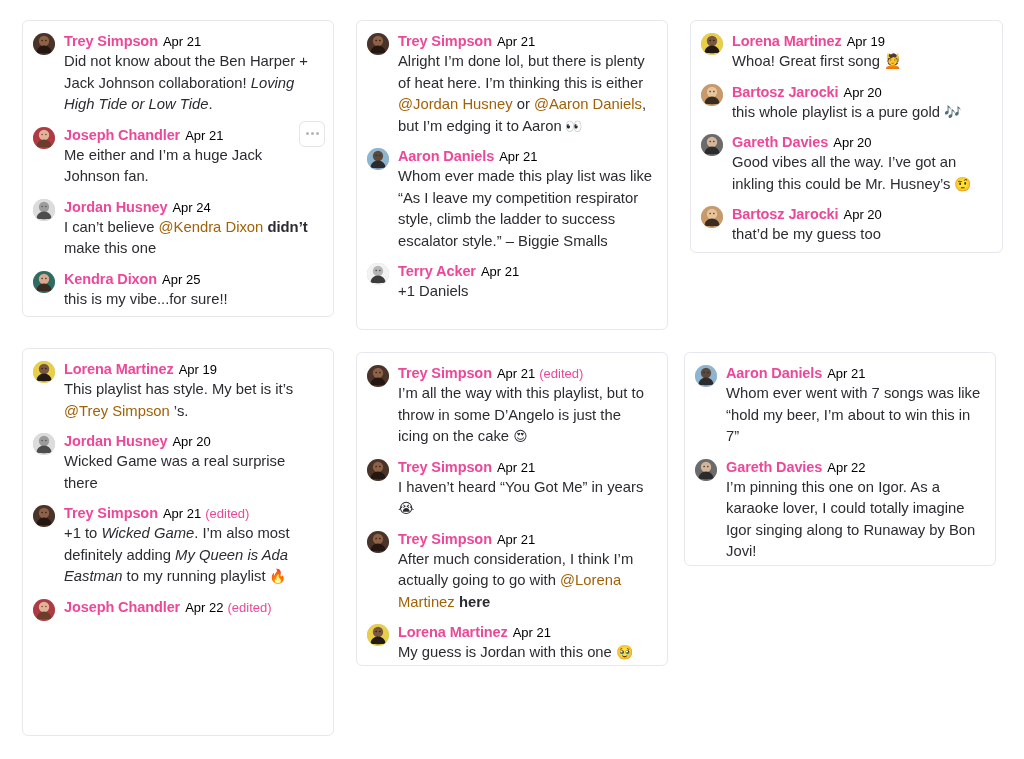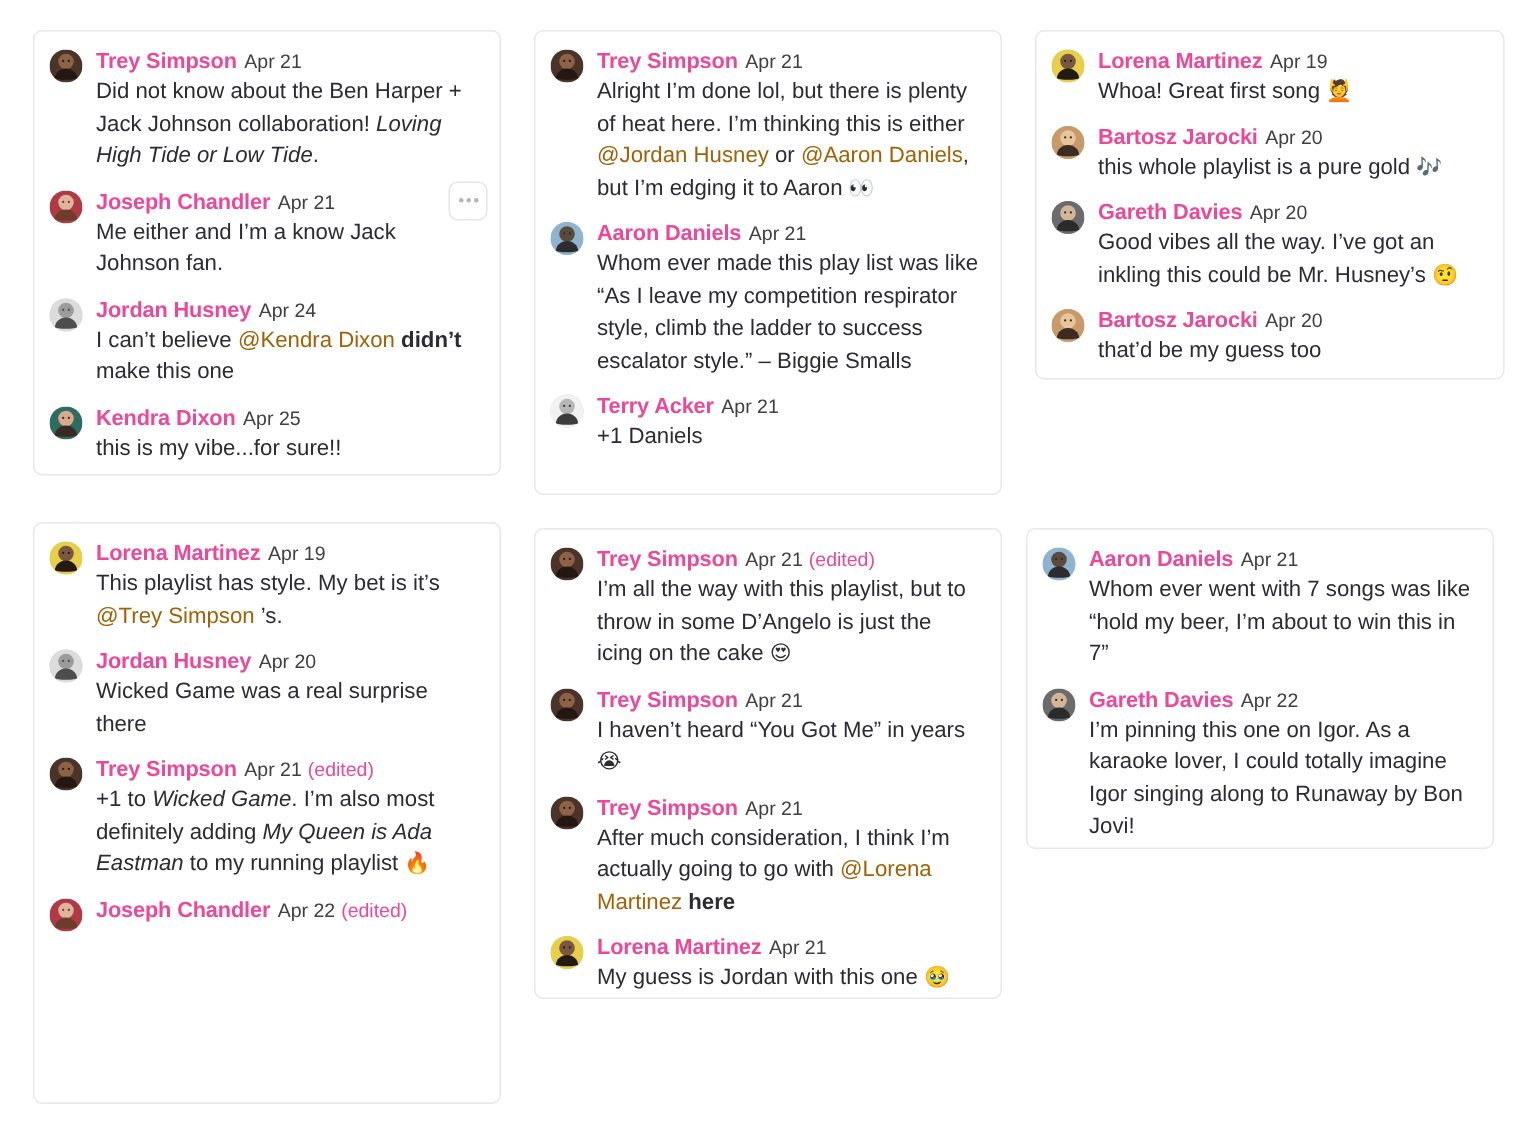--- a/index.html
+++ b/index.html
@@ -66,21 +66,21 @@
   .cname {
     font-weight: 700;
     font-size: 14.5px;
     color: #ec4899;
     letter-spacing: -0.1px;
     margin-top: 37px;
   }
   .cdate {
     font-weight: 400;
     font-size: 13px;
-    color: #404040;
+    color: #000000;
     margin-left: 5px;
   }
   .cedited {
     font-weight: 400;
     font-size: 13px;
     color: #ec4899;
     margin-left: 4px;
   }
 
   .ctext {
@@ -145,21 +145,21 @@
           <svg viewBox="0 0 22 22" xmlns="http://www.w3.org/2000/svg">
             <rect x="0" y="0" width="22" height="22" fill="#b03a44"></rect>
             <circle cx="11" cy="8" r="5.2" fill="#e0b49a"></circle>
             <path d="M11 12.6c4.2 0 7.2 3 7.4 6.4 0 1.6-14.8 1.6-14.8 0 .2-3.4 3.2-6.4 7.4-6.4z" fill="#6d3d2c"></path>
             <circle cx="9.1" cy="7.6" r="0.75" fill="#6d3d2c"></circle>
             <circle cx="12.9" cy="7.6" r="0.75" fill="#6d3d2c"></circle>
           </svg>
         </span>
         <div class="cbody">
           <div class="chead"><span class="cname">Joseph Chandler</span><span class="cdate">Apr 21</span></div>
-          <div class="ctext"><span>Me either and I’m a know Jack Johnson fan.</span></div>
+          <div class="ctext"><span>Me either and I’m a huge Jack Johnson fan.</span></div>
         </div>
         <div class="more-btn">
           <i></i>
           <i></i>
           <i></i>
         </div>
       </div>
       <div class="comment">
         <span class="avatar">
           <svg viewBox="0 0 22 22" xmlns="http://www.w3.org/2000/svg">

